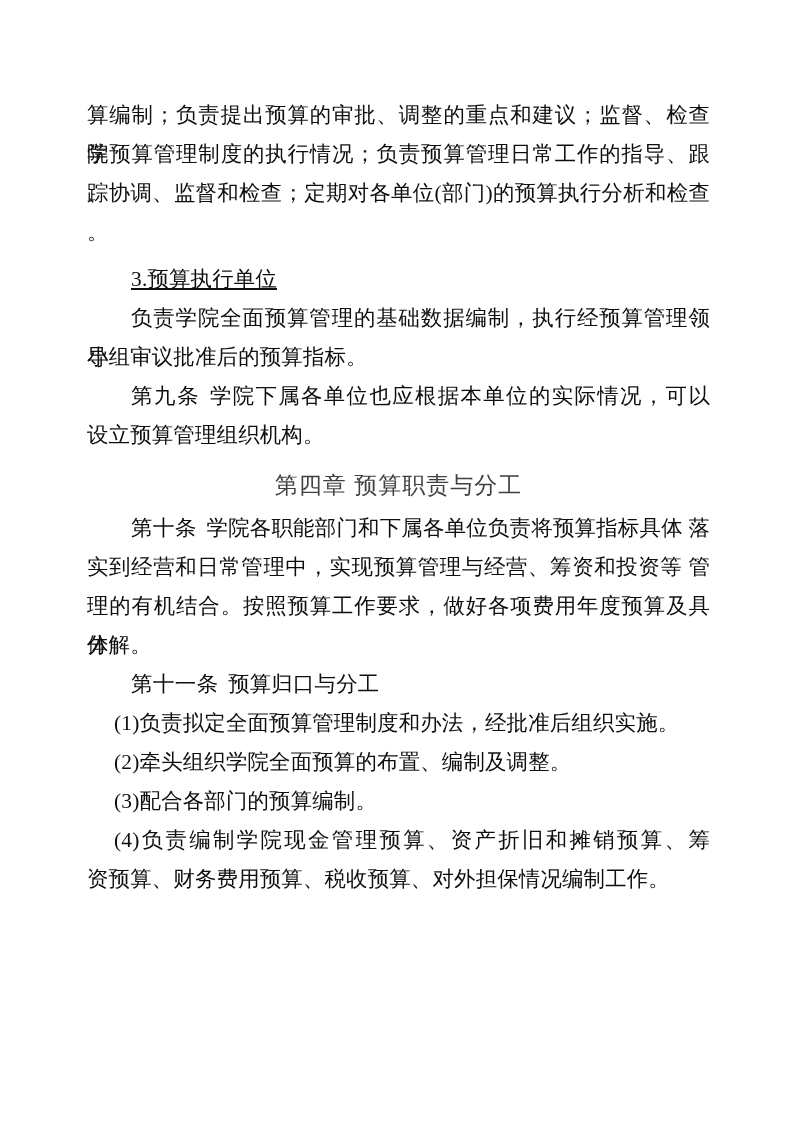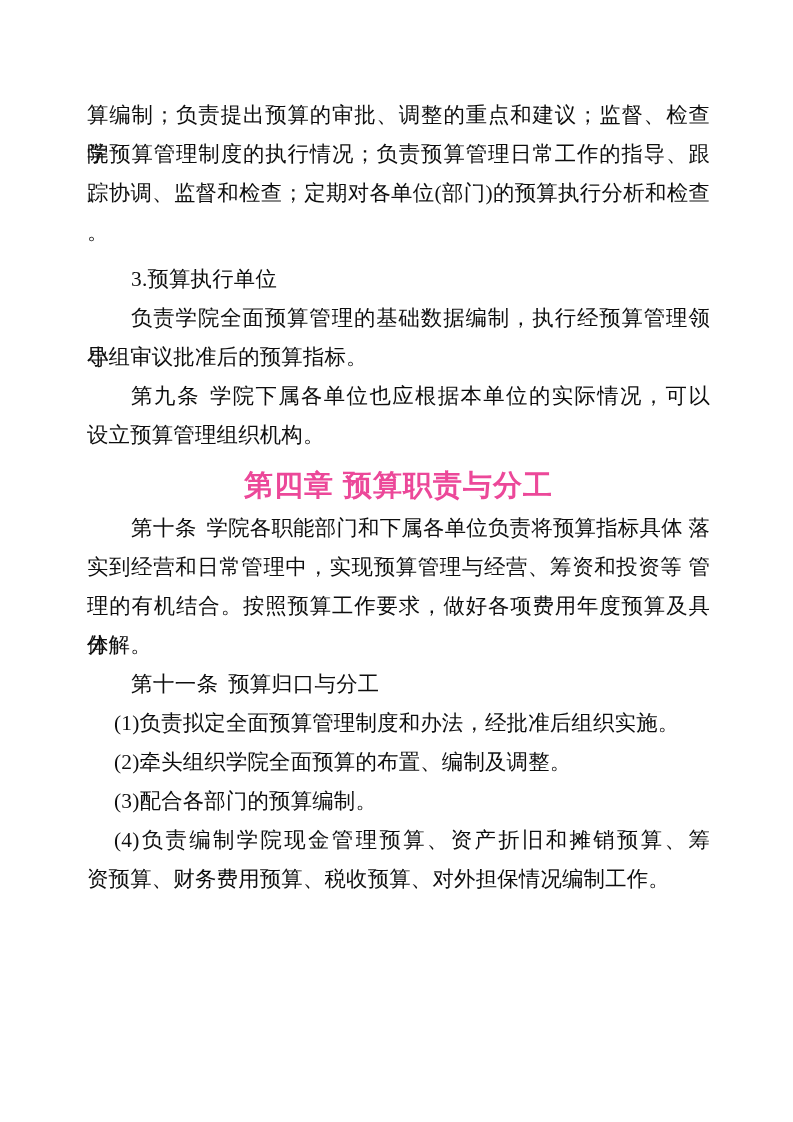--- a/index.html
+++ b/index.html
@@ -38,38 +38,38 @@
   
   .full {
     text-align: justify;
     text-align-last: justify;
   }
   
   .indent2 { text-indent: 44px; }
   
   .indent1 { text-indent: 27px; }
   
-  .para-gap { margin-top: 8px; }
+  .para-gap { margin-top: 8px; text-decoration: underline; }
   
   .kw {
     font-weight: normal;
     margin-right: 0.45em;
     letter-spacing: 0.5px;
   }
   .heading {
     font-family: "Liberation Sans", sans-serif;
-    font-weight: bold;
-    font-size: 29px;
+    font-weight: normal;
+    font-size: 23px;
     line-height: 48px;
     height: 48px;
     margin-top: 6px;
     text-align: center;
     text-align-last: center;
     letter-spacing: 1px;
-    color: #ec4899;
+    color: #404040;
   }
 </style>
 </head>
 <body>
 
 <div class="page">
   <div class="content">
 
     <div class="line full">算编制；负责提出预算的审批、调整的重点和建议；监督、检查学</div>
     <div class="line full">院预算管理制度的执行情况；负责预算管理日常工作的指导、跟踪</div>

